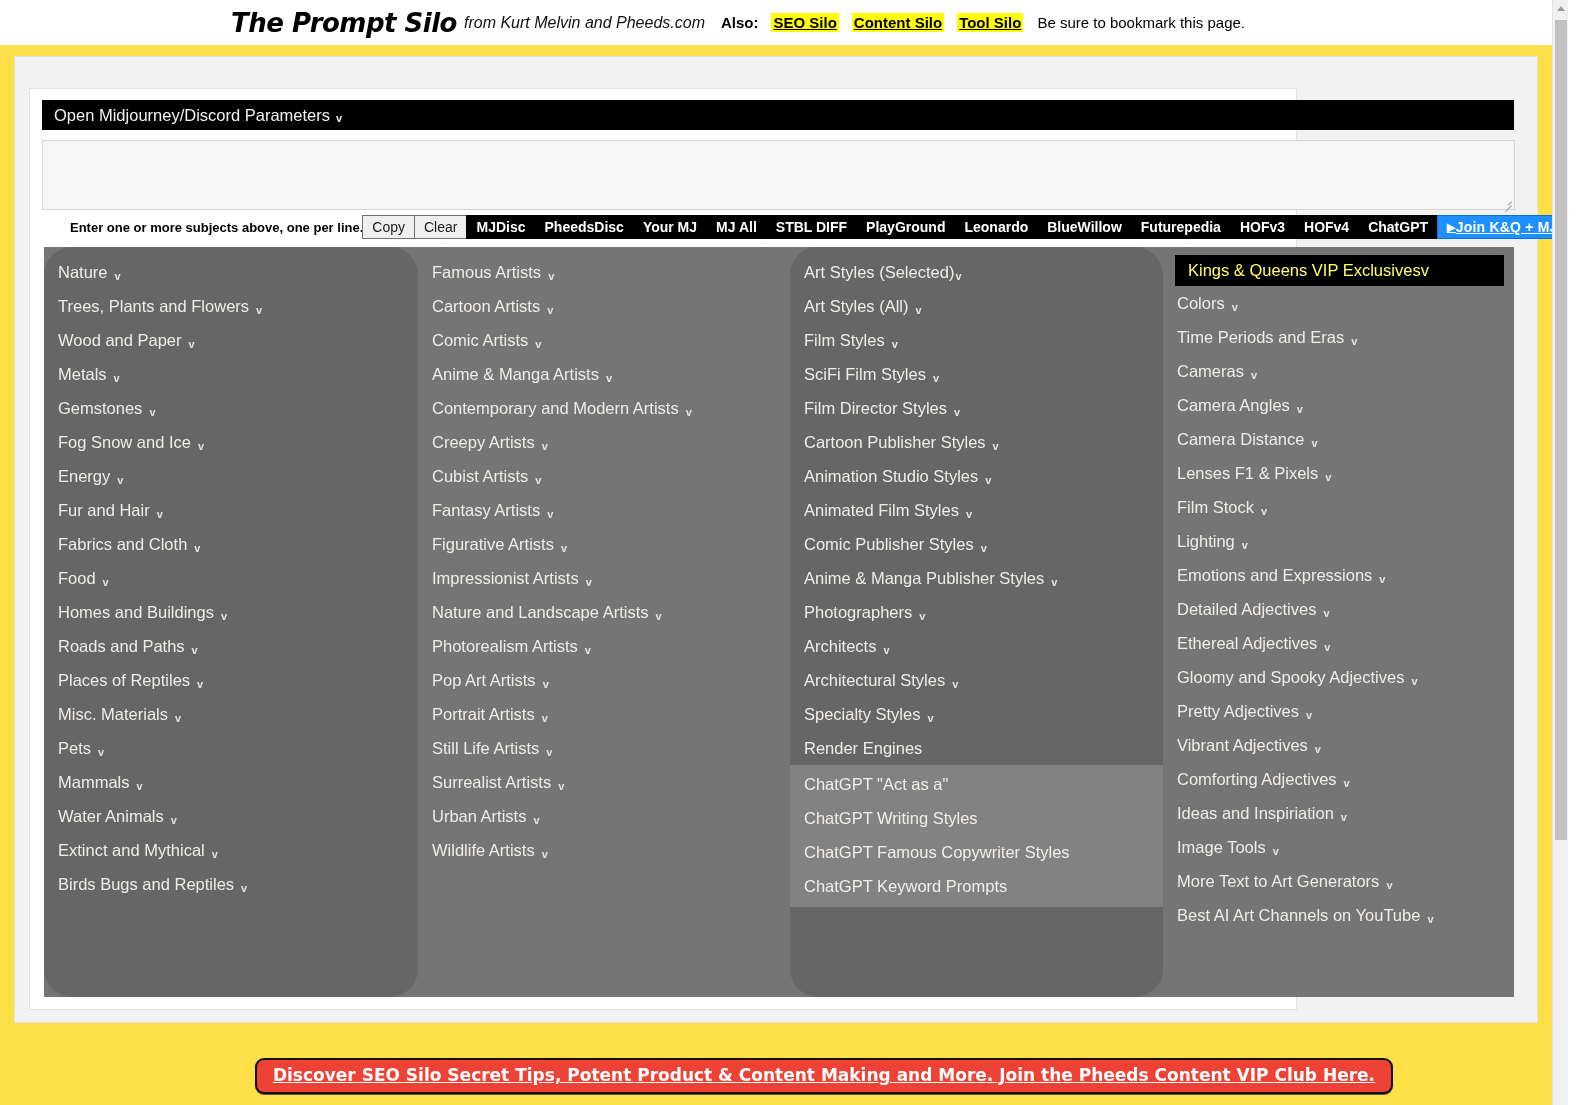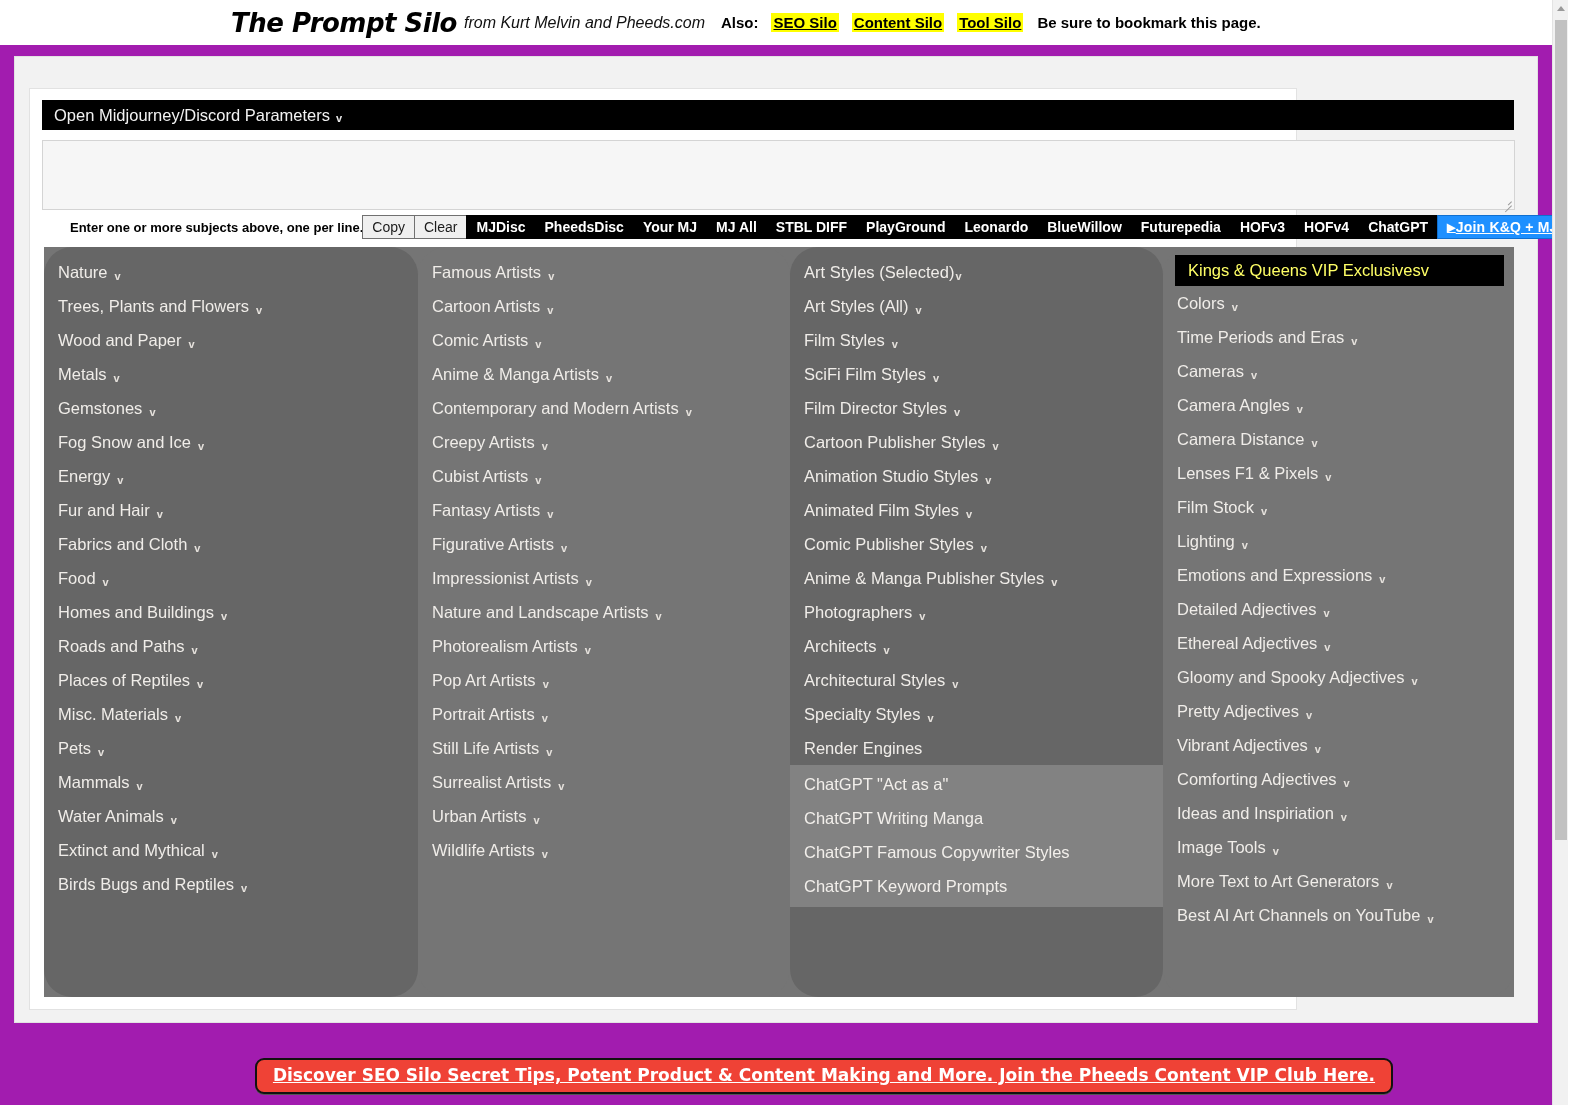--- a/index.html
+++ b/index.html
@@ -7,21 +7,21 @@
     margin: 0; padding: 0;
     background: #ffffff;
     font-family: "Liberation Sans", sans-serif;
   }
   body { width: 1584px; height: 1105px; overflow: hidden; position: relative; }
 
   
   #viewport {
     position: absolute; left: 0; top: 0;
     width: 1568px; height: 1105px;
-    background: #a21caf;
+    background: #fde047;
     overflow: hidden;
   }
   #scrollbar {
     position: absolute; right: 0; top: 0;
     width: 16px; height: 1105px;
     background: #f1f1f1;
     border-left: 1px solid #e3e3e3;
   }
   #scrollbar .sb-arrow {
     height: 17px; width: 100%;
@@ -57,21 +57,21 @@
   .hdr-sub {
     font-size: 16px; font-style: italic; color: #111;
     margin-left: 7px;
   }
   .hdr-also { font-size: 15px; font-weight: bold; color: #000; margin-left: 16px; }
   .hdr-link {
     font-size: 15px; font-weight: bold; color: #000;
     background: #ffff00; text-decoration: underline;
     margin-left: 13px; padding: 1px 2px;
   }
-  .hdr-note { font-size: 15px; font-weight: bold; color: #000; margin-left: 14px; }
+  .hdr-note { font-size: 15px; font-weight: normal; color: #000; margin-left: 14px; }
 
   
   .outer-card {
     position: absolute; left: 14px; top: 56px;
     width: 1524px; height: 967px;
     background: #f2f2f2;
     border: 1px solid #e2e2e2;
   }
   .inner-card {
     position: absolute; left: 14px; top: 31px;
@@ -481,21 +481,21 @@
               <span class="chev2">v</span>
             </div>
             <div class="menu-item">
               <span>Render Engines</span>
             </div>
             <div class="sub-block">
               <div class="menu-item">
                 <span>ChatGPT "Act as a"</span>
               </div>
               <div class="menu-item">
-                <span>ChatGPT Writing Manga</span>
+                <span>ChatGPT Writing Styles</span>
               </div>
               <div class="menu-item">
                 <span>ChatGPT Famous Copywriter Styles</span>
               </div>
               <div class="menu-item">
                 <span>ChatGPT Keyword Prompts</span>
               </div>
             </div>
           </div>
         <div class="menu-col c4" id="col-3">

